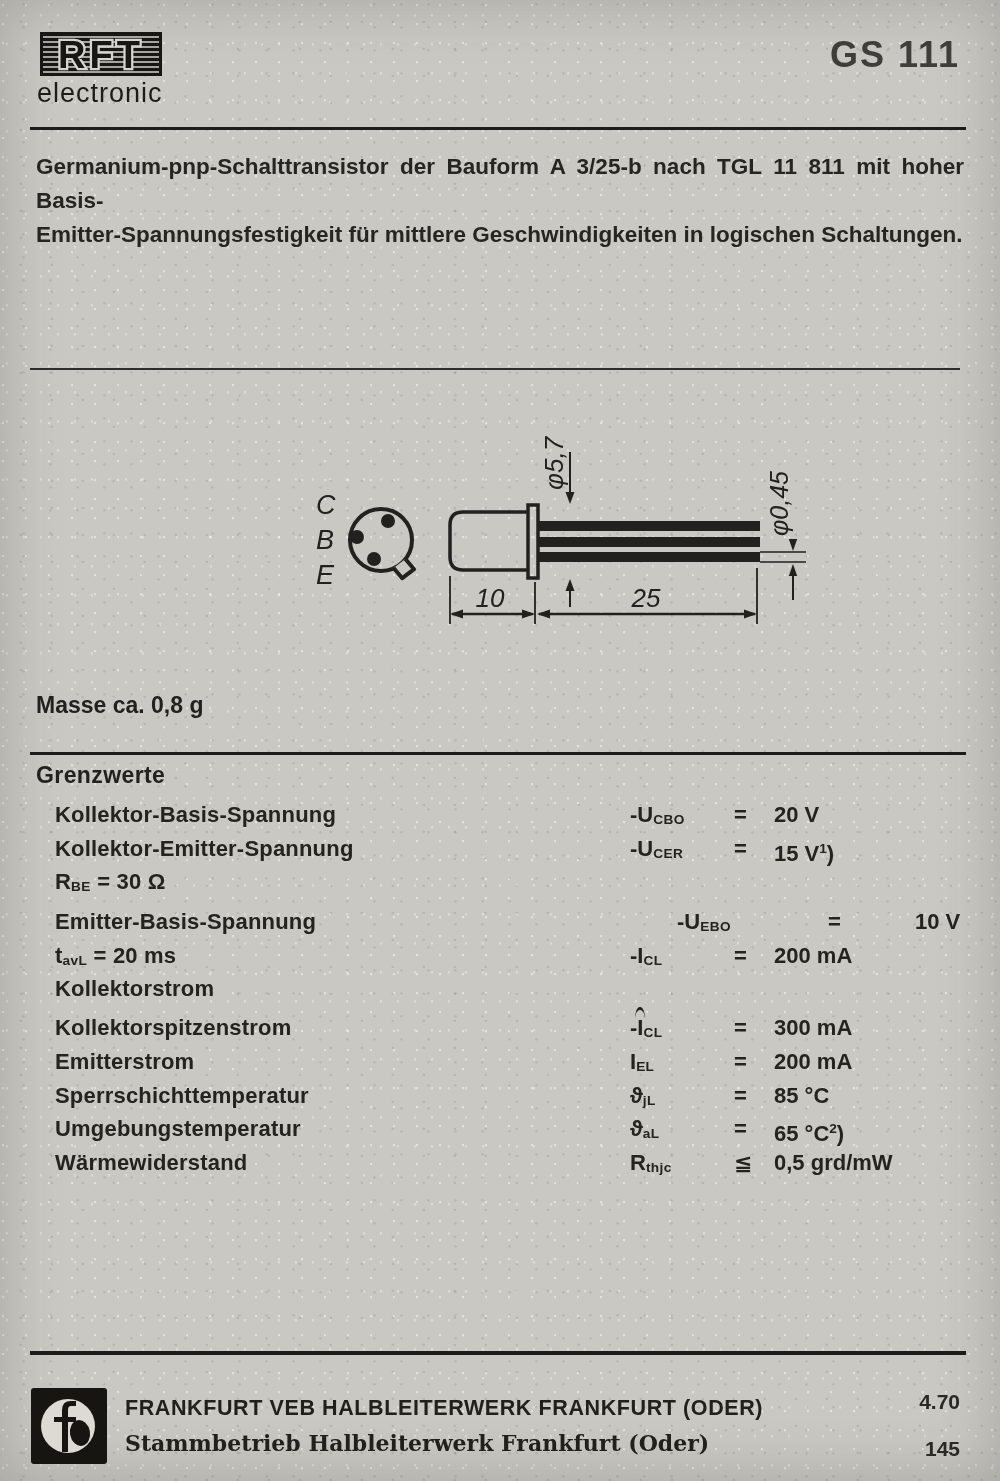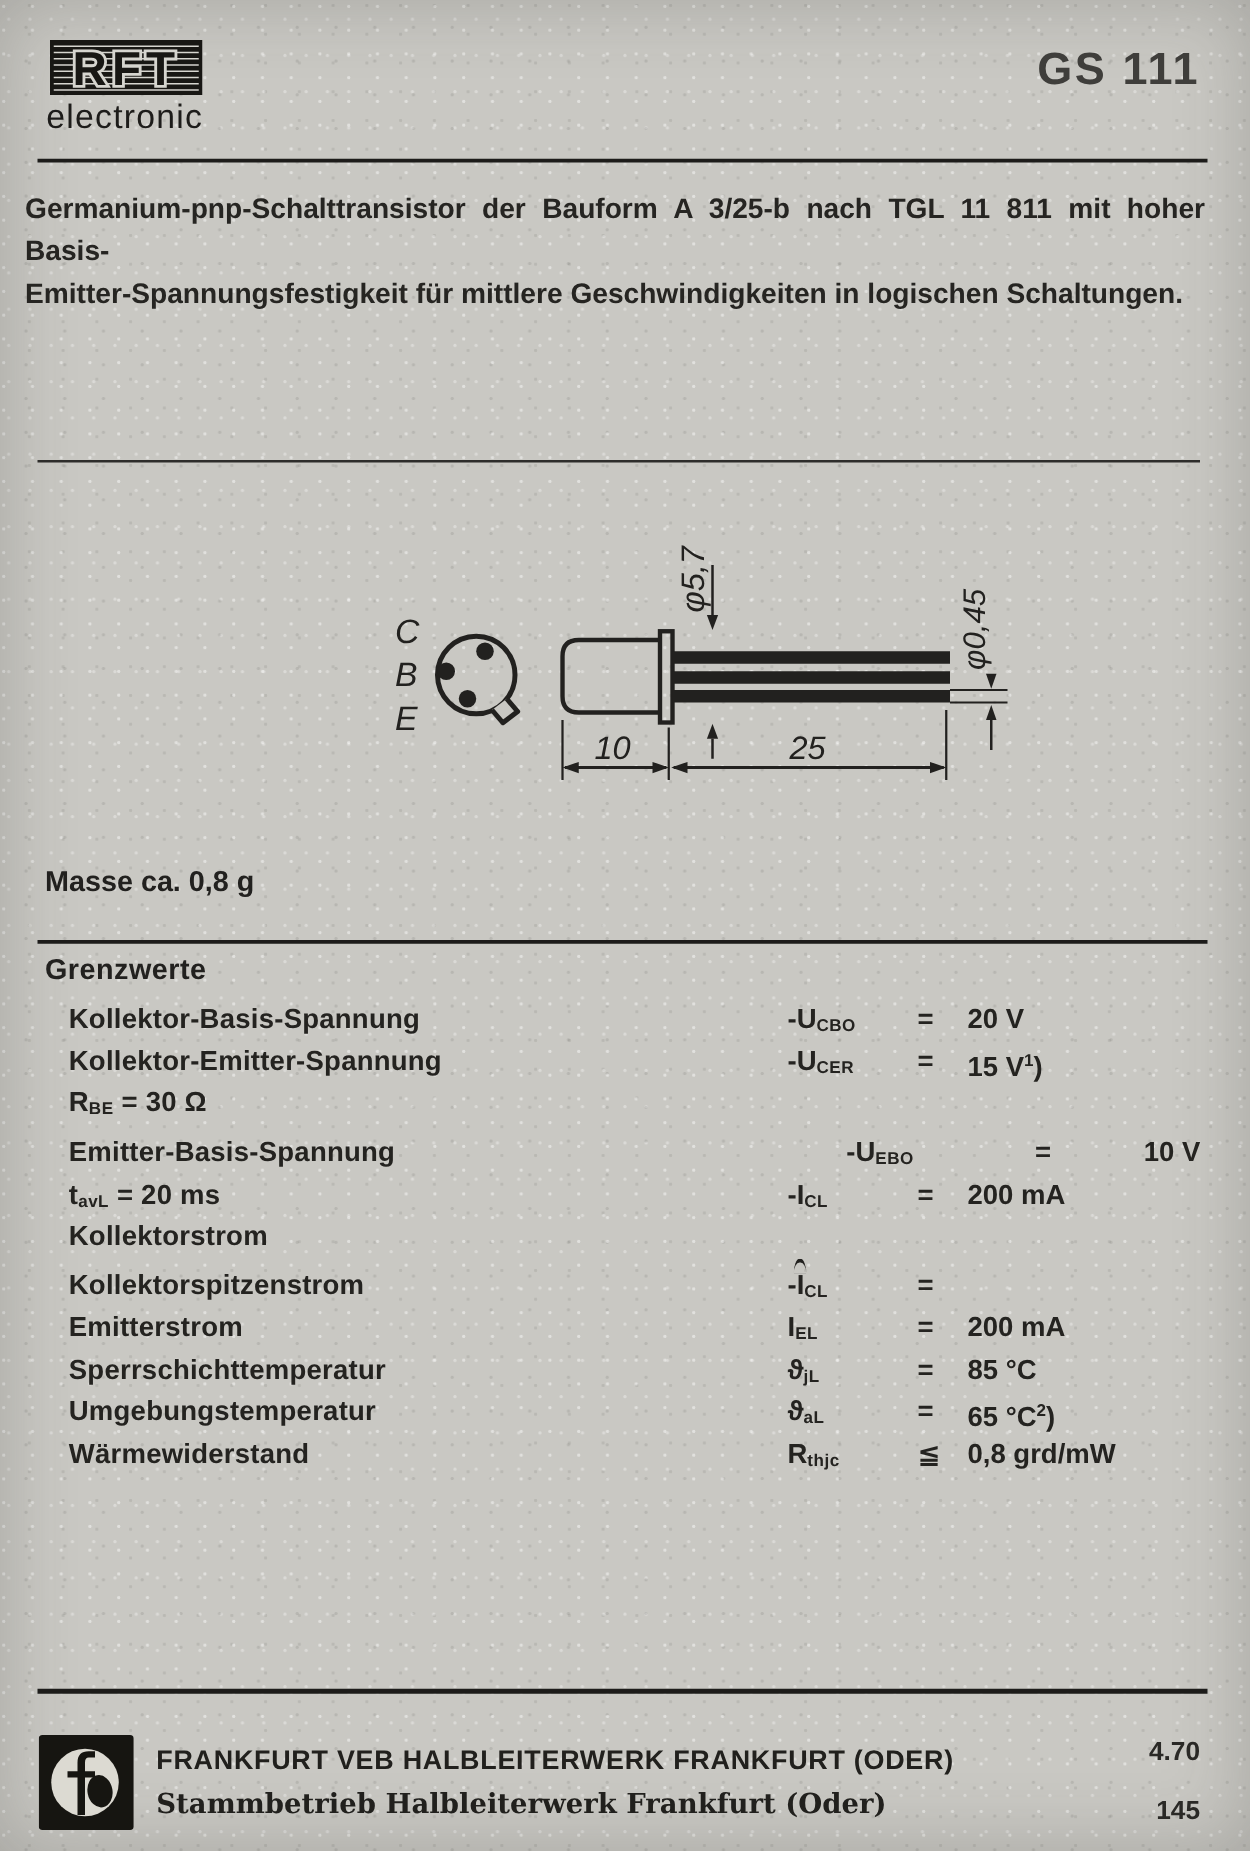--- a/index.html
+++ b/index.html
@@ -23,21 +23,21 @@
   .rule{position:absolute;background:#1d1c1a;}
   .rule1{left:30px;right:34px;top:127px;height:3px;}
   .rule2{left:30px;right:40px;top:368px;height:2px;background:#2e2d2b;}
   .rule3{left:30px;right:34px;top:752px;height:3px;}
   .rule4{left:30px;right:34px;top:1351px;height:4px;}
 
   .brand-logo{position:absolute;left:40px;top:32px;}
   .brand-sub{position:absolute;left:37px;top:78px;font-size:27px;letter-spacing:1px;color:#1d1c1a;}
   .part-number{position:absolute;right:40px;top:34px;font-size:36px;font-weight:bold;letter-spacing:2px;color:#3f3e3b;}
 
-  .desc{position:absolute;left:20px;right:36px;top:150px;font-size:22.5px;line-height:34px;font-weight:bold;color:#262522;}
+  .desc{position:absolute;left:36px;right:36px;top:150px;font-size:22.5px;line-height:34px;font-weight:bold;color:#262522;}
   .desc .l1{text-align:justify;text-align-last:justify;}
   .desc .l2{text-align:left;}
 
   .drawing-svg{position:absolute;left:0;top:400px;}
 
   .mass{position:absolute;left:36px;top:692px;font-size:23px;font-weight:bold;}
 
   .limits-title{position:absolute;left:36px;top:762px;font-size:23px;font-weight:bold;letter-spacing:0.4px;}
 
   .spec-table{position:absolute;left:36px;top:801px;width:930px;margin-left:19px;}
@@ -192,20 +192,21 @@
       <div class="col-label"><span>Kollektorstrom</span></div>
       <div class="col-symbol"></div>
       <div class="col-rel"></div>
       <div class="col-value"></div>
     </div>
 
     <div class="spec-row">
       <div class="col-label"><span>Kollektorspitzenstrom</span></div>
       <div class="col-symbol"><span class="fmt-hat">-I</span><span class="fmt-sub">CL</span></div>
       <div class="col-rel">=</div>
+      <div class="col-value"><span>300 mA</span></div>
     </div>
 
     <div class="spec-row">
       <div class="col-label"><span>Emitterstrom</span></div>
       <div class="col-symbol"><span>I</span><span class="fmt-sub">EL</span></div>
       <div class="col-rel">=</div>
       <div class="col-value"><span>200 mA</span></div>
     </div>
 
     <div class="spec-row">
@@ -219,21 +220,21 @@
       <div class="col-label"><span>Umgebungstemperatur</span></div>
       <div class="col-symbol"><span>ϑ</span><span class="fmt-sub">aL</span></div>
       <div class="col-rel">=</div>
       <div class="col-value"><span>65 °C</span><span class="fmt-sup">2</span><span>)</span></div>
     </div>
 
     <div class="spec-row">
       <div class="col-label"><span>Wärmewiderstand</span></div>
       <div class="col-symbol"><span>R</span><span class="fmt-sub">thjc</span></div>
       <div class="col-rel">≦</div>
-      <div class="col-value"><span>0,8 grd/mW</span></div>
+      <div class="col-value"><span>0,5 grd/mW</span></div>
     </div>
   </div>
 
   <div class="rule rule4"></div>
 
   <div class="footer-logo">
     <svg width="76" height="76" viewBox="0 0 76 76">
       <rect width="76" height="76" rx="3" fill="#161511"></rect>
       <circle cx="37" cy="38" r="27" fill="#dcdad2"></circle>
       <path d="M31,64 L31,22 Q31,13 40,13 L45,13 L45,18 L40,18 Q37,18 37,22 L37,64 Z" fill="#161511"></path>

